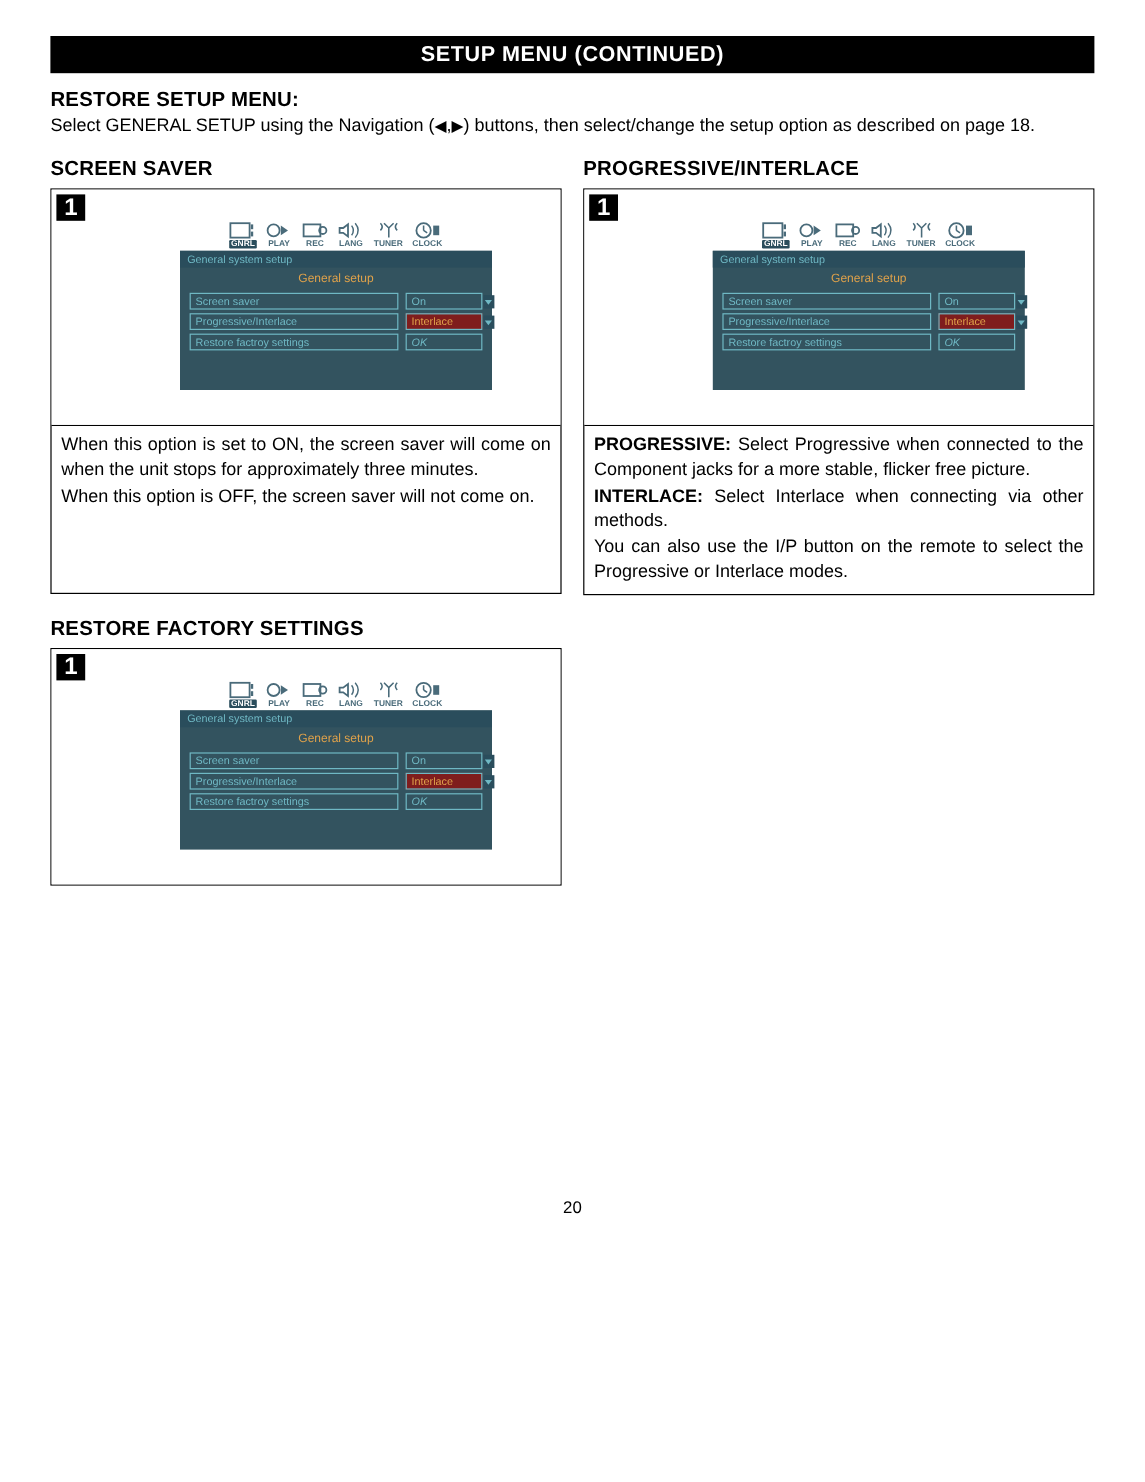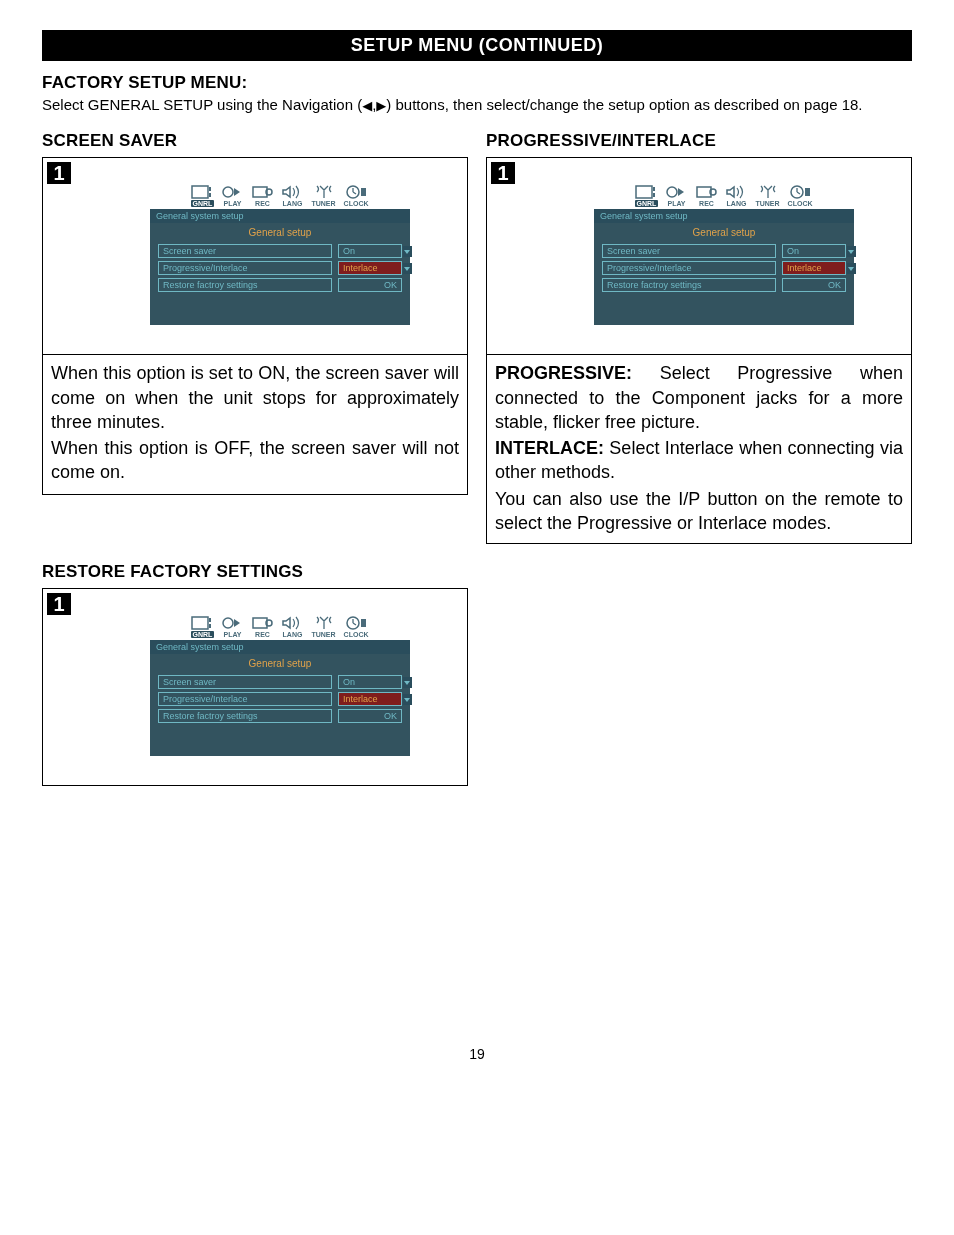--- a/index.html
+++ b/index.html
@@ -21,36 +21,36 @@
   .tab-label { padding: 0 1px; }
   .osd-body { background: #33535f; padding: 0 0 30px 0; }
   .osd-strip { background: #2a4d5c; color: #6fb8c4; font-size: 9px; padding: 2px 6px; }
   .osd-title { color: #e0a24a; text-align: center; font-size: 10px; padding: 4px 0 6px; }
   .osd-rows { padding: 0 8px; }
   .osd-row { display: flex; gap: 6px; margin-bottom: 3px; }
   .osd-cell { border: 1px solid #6fb8c4; color: #6fb8c4; font-size: 9px; padding: 1px 4px; position: relative; }
   .osd-label { flex: 1; }
   .osd-val { width: 64px; }
   .osd-val.highlight { background: #7f1d1d; color: #e0a24a; }
-  .osd-val.wide { text-align: right; }
+  .osd-val.wide { text-align: left; font-style: italic; }
   .osd-dd::after { content: ""; position: absolute; right: -11px; top: 1px; width: 9px; height: 11px; background: #2a4d5c; }
   .osd-dd::before { content: ""; position: absolute; right: -9px; top: 5px; width: 0; height: 0; border-left: 3px solid transparent; border-right: 3px solid transparent; border-top: 4px solid #6fb8c4; z-index: 1; }
-  .panel-text { border-top: 1px solid #000; padding: 6px 8px; font-size: 18px; line-height: 1.35; min-height: 140px; }
+  .panel-text { border-top: 1px solid #000; padding: 6px 8px; font-size: 15px; line-height: 1.35; min-height: 140px; }
   .panel-text p { margin-bottom: 2px; }
   .panel-text .just { text-align: justify; }
   .strong { font-weight: bold; }
   .nav-arrow { display: inline-block; font-size: 13px; vertical-align: middle; }
   .page-num { text-align: center; font-size: 14px; margin-top: 260px; }
 </style>
 </head>
 <body>
 
 <div class="title-bar">SETUP MENU (CONTINUED)</div>
 
-<div class="h2">FACTORY SETUP MENU:</div>
+<div class="h2">RESTORE SETUP MENU:</div>
 <p class="intro">
   <span>Select GENERAL SETUP using the Navigation (</span><span class="nav-arrow">◀</span><span>,</span><span class="nav-arrow">▶</span><span>) buttons, then select/change the setup option as described on page 18.</span>
 </p>
 
 <div class="row">
 
   <div class="col">
     <div class="h3">SCREEN SAVER</div>
     <div class="panel">
       <div class="panel-img">
@@ -278,13 +278,13 @@
               </div>
             </div>
           </div>
         </div>
       </div>
     </div>
   </div>
   <div class="col"></div>
 </div>
 
-<div class="page-num">19</div>
+<div class="page-num">20</div>
 
 </body></html>

